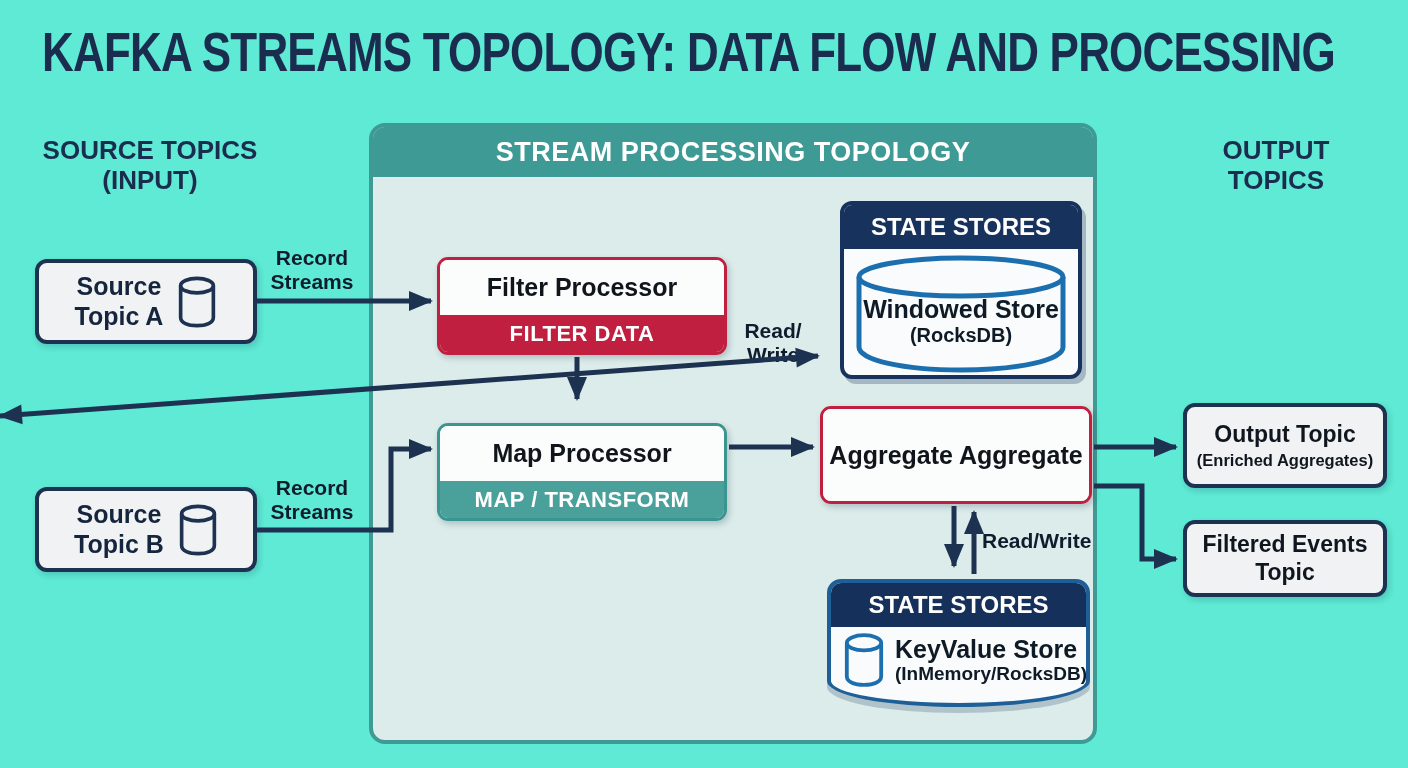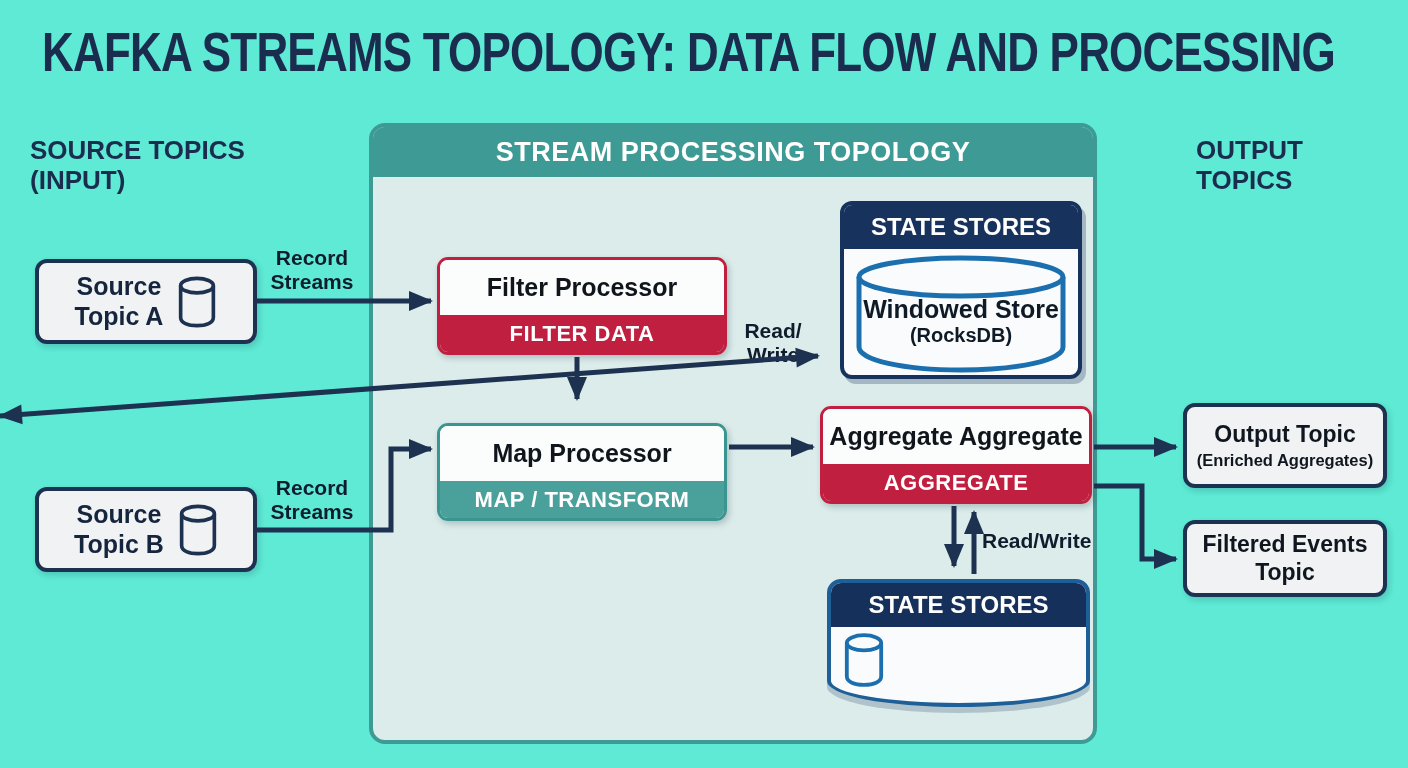--- a/index.html
+++ b/index.html
@@ -7,21 +7,21 @@
     position:relative;width:1408px;height:768px;overflow:hidden;background:#5eead4;
     font-family:"Liberation Sans","DejaVu Sans",sans-serif;
   }
   .abs{position:absolute;}
   
   .diagram-title{
     left:42px;top:20px;font-size:55px;font-weight:bold;color:#1b2d4e;
     letter-spacing:-1px;white-space:nowrap;transform:scaleX(0.80);transform-origin:left top;
   }
   .col-heading{
-    font-size:26px;font-weight:bold;color:#1b2d4e;
+    font-size:26px;font-weight:bold;color:#1b2d4e;text-align:center;
     white-space:pre-line;line-height:1.15;
   }
   
   .topic-box{
     background:#f1f2f3;border:4px solid #1d3150;border-radius:12px;
     display:flex;align-items:center;justify-content:center;gap:14px;
     box-shadow:2px 3px 6px rgba(15,30,60,.18);box-sizing:border-box;
   }
   .topic-label{
     font-size:25px;font-weight:bold;color:#16253e;text-align:center;
@@ -142,21 +142,20 @@
     <div class="proc-op">FILTER DATA</div>
   </div>
 
   <div class="abs proc teal" style="left:437px;top:406px;width:290px;height:98px;">
     <div class="proc-name">Map Processor</div>
     <div class="proc-op">MAP / TRANSFORM</div>
   </div>
 
   <div class="abs proc red" style="left:820px;top:406px;width:272px;height:98px;">
     <div class="proc-name">Aggregate Aggregate</div>
-    <div class="proc-op">AGGREGATE</div>
   </div>
 
   <div class="abs store store-windowed">
     <div class="store-head">STATE STORES</div>
     <div class="store-body">
       <span class="cyl-big">
         <svg width="216" height="122" viewBox="0 0 216 122">
           <path d="M6,24 V94 C6,107 50,117 108,117 C166,117 210,107 210,94 V24" stroke="#1c6fae" stroke-width="5" fill="none"></path>
           <ellipse cx="108" cy="24" rx="102" ry="19" stroke="#1c6fae" stroke-width="5" fill="none"></ellipse>
         </svg>
@@ -170,20 +169,24 @@
 
   <div class="abs store store-keyvalue">
     <div class="store-head">STATE STORES</div>
     <div class="store-body">
       <span style="display:flex;flex:none;">
         <svg width="42" height="54" viewBox="0 0 44 56">
           <path d="M4,10 V45 C4,51 12,54 22,54 C32,54 40,51 40,45 V10" stroke="#1c6fae" stroke-width="4" fill="none"></path>
           <ellipse cx="22" cy="10" rx="18" ry="8" stroke="#1c6fae" stroke-width="4" fill="none"></ellipse>
         </svg>
       </span>
+      <div class="kv-text">
+        <div class="kv-name">KeyValue Store</div>
+        <div class="kv-engine">(InMemory/RocksDB)</div>
+      </div>
     </div>
   </div>
 
   <div class="abs edge-label" style="left:728px;top:319px;width:90px;">Read/
 Write</div>
   <div class="abs edge-label" style="left:982px;top:529px;width:130px;text-align:left;">Read/Write</div>
 
   <div class="abs col-heading" style="left:1196px;top:136px;width:160px;">OUTPUT
 TOPICS</div>
 

